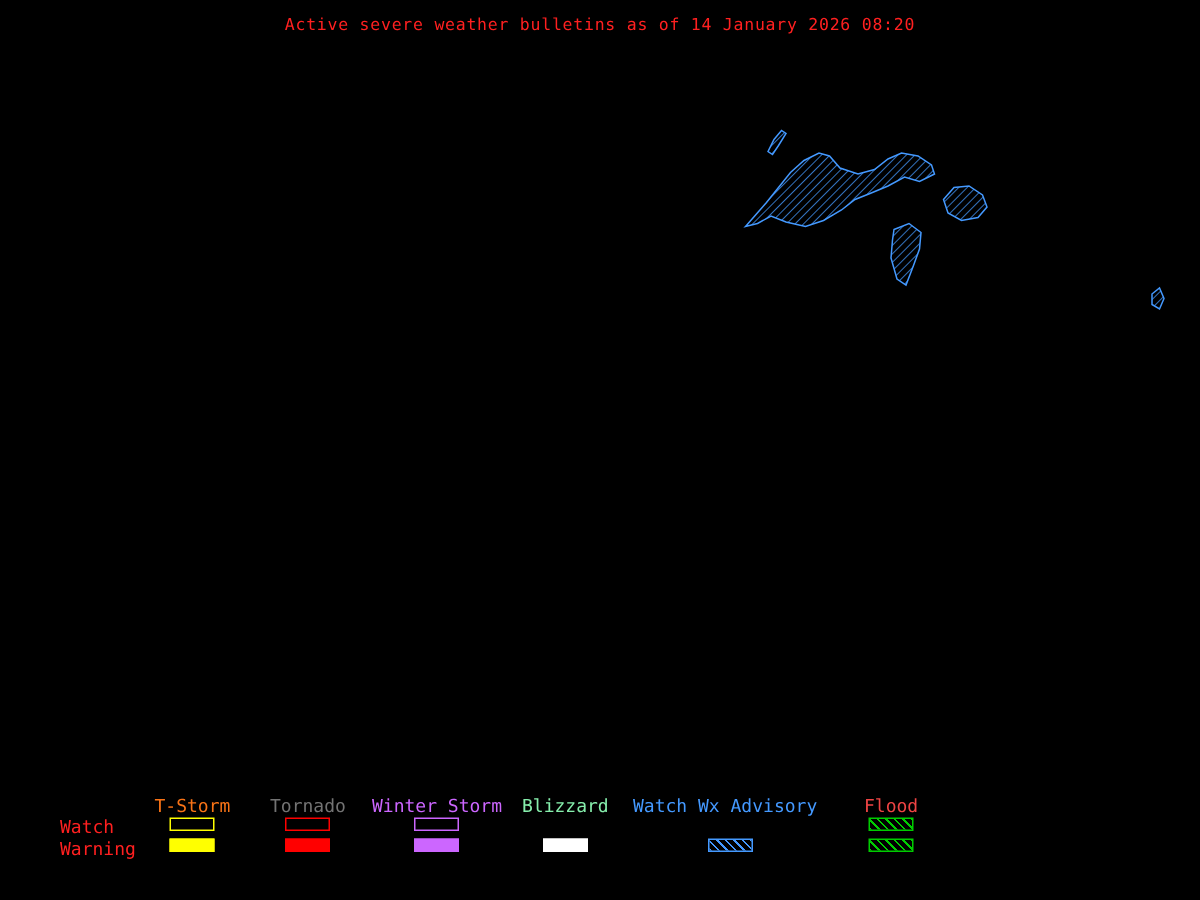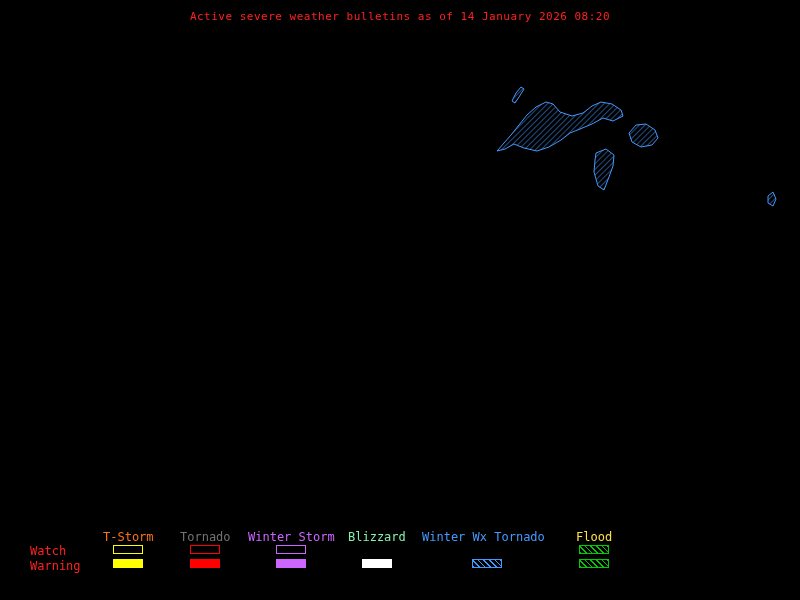--- a/index.html
+++ b/index.html
@@ -15,21 +15,21 @@
     text-align:center;font-size:11px;letter-spacing:0.5px;
   }
   svg.map{position:absolute;left:0;top:0}
   .region{fill:url(#hatch);stroke:var(--adv,#4499ff);stroke-width:1}
   .legend{
     position:absolute;left:0;top:528px;width:800px;height:48px;
     font-size:12px;
   }
   .legend span{position:absolute;white-space:pre}
   .hdr{top:2px}
-  .rowlabel{left:30px}
+  .rowlabel{left:40px}
   .swatch{
     position:absolute;width:30px;height:9px;box-sizing:border-box;
   }
   .outline{border:1px solid currentColor;background:transparent}
   .filled{background:currentColor;border:1px solid currentColor}
   .hatched{
     border:1px solid currentColor;
     background:repeating-linear-gradient(45deg,currentColor 0 1px,transparent 1px 4px);
   }
 </style>
@@ -67,21 +67,21 @@
   <span class="swatch filled" style="left: 190px; top: 31px; color: rgb(255, 0, 0);"></span>
 
   <span class="hdr" style="left: 248px; color: rgb(204, 102, 255);">Winter Storm</span>
   <span class="swatch outline" style="left: 276px; top: 17px; color: rgb(204, 102, 255);"></span>
   <span class="swatch filled" style="left: 276px; top: 31px; color: rgb(204, 102, 255);"></span>
 
   <span class="hdr" style="left: 348px; color: #86efac;">Blizzard</span>
 
   <span class="swatch filled" style="left: 362px; top: 31px; color: rgb(255, 255, 255);"></span>
 
-  <span class="hdr" style="left: 422px; color: rgb(68, 153, 255);">Winter Wx Tornado</span>
+  <span class="hdr" style="left: 422px; color: rgb(68, 153, 255);">Watch Wx Advisory</span>
 
   <span class="swatch hatched" style="left: 472px; top: 31px; color: rgb(68, 153, 255);"></span>
 
-  <span class="hdr" style="left: 576px; color: #fde047;">Flood</span>
+  <span class="hdr" style="left: 576px; color: #ef4444;">Flood</span>
   <span class="swatch hatched" style="left: 579px; top: 17px; color: rgb(0, 204, 0);"></span>
   <span class="swatch hatched" style="left: 579px; top: 31px; color: rgb(0, 204, 0);"></span>
 
 </div>
 
 </body></html>

